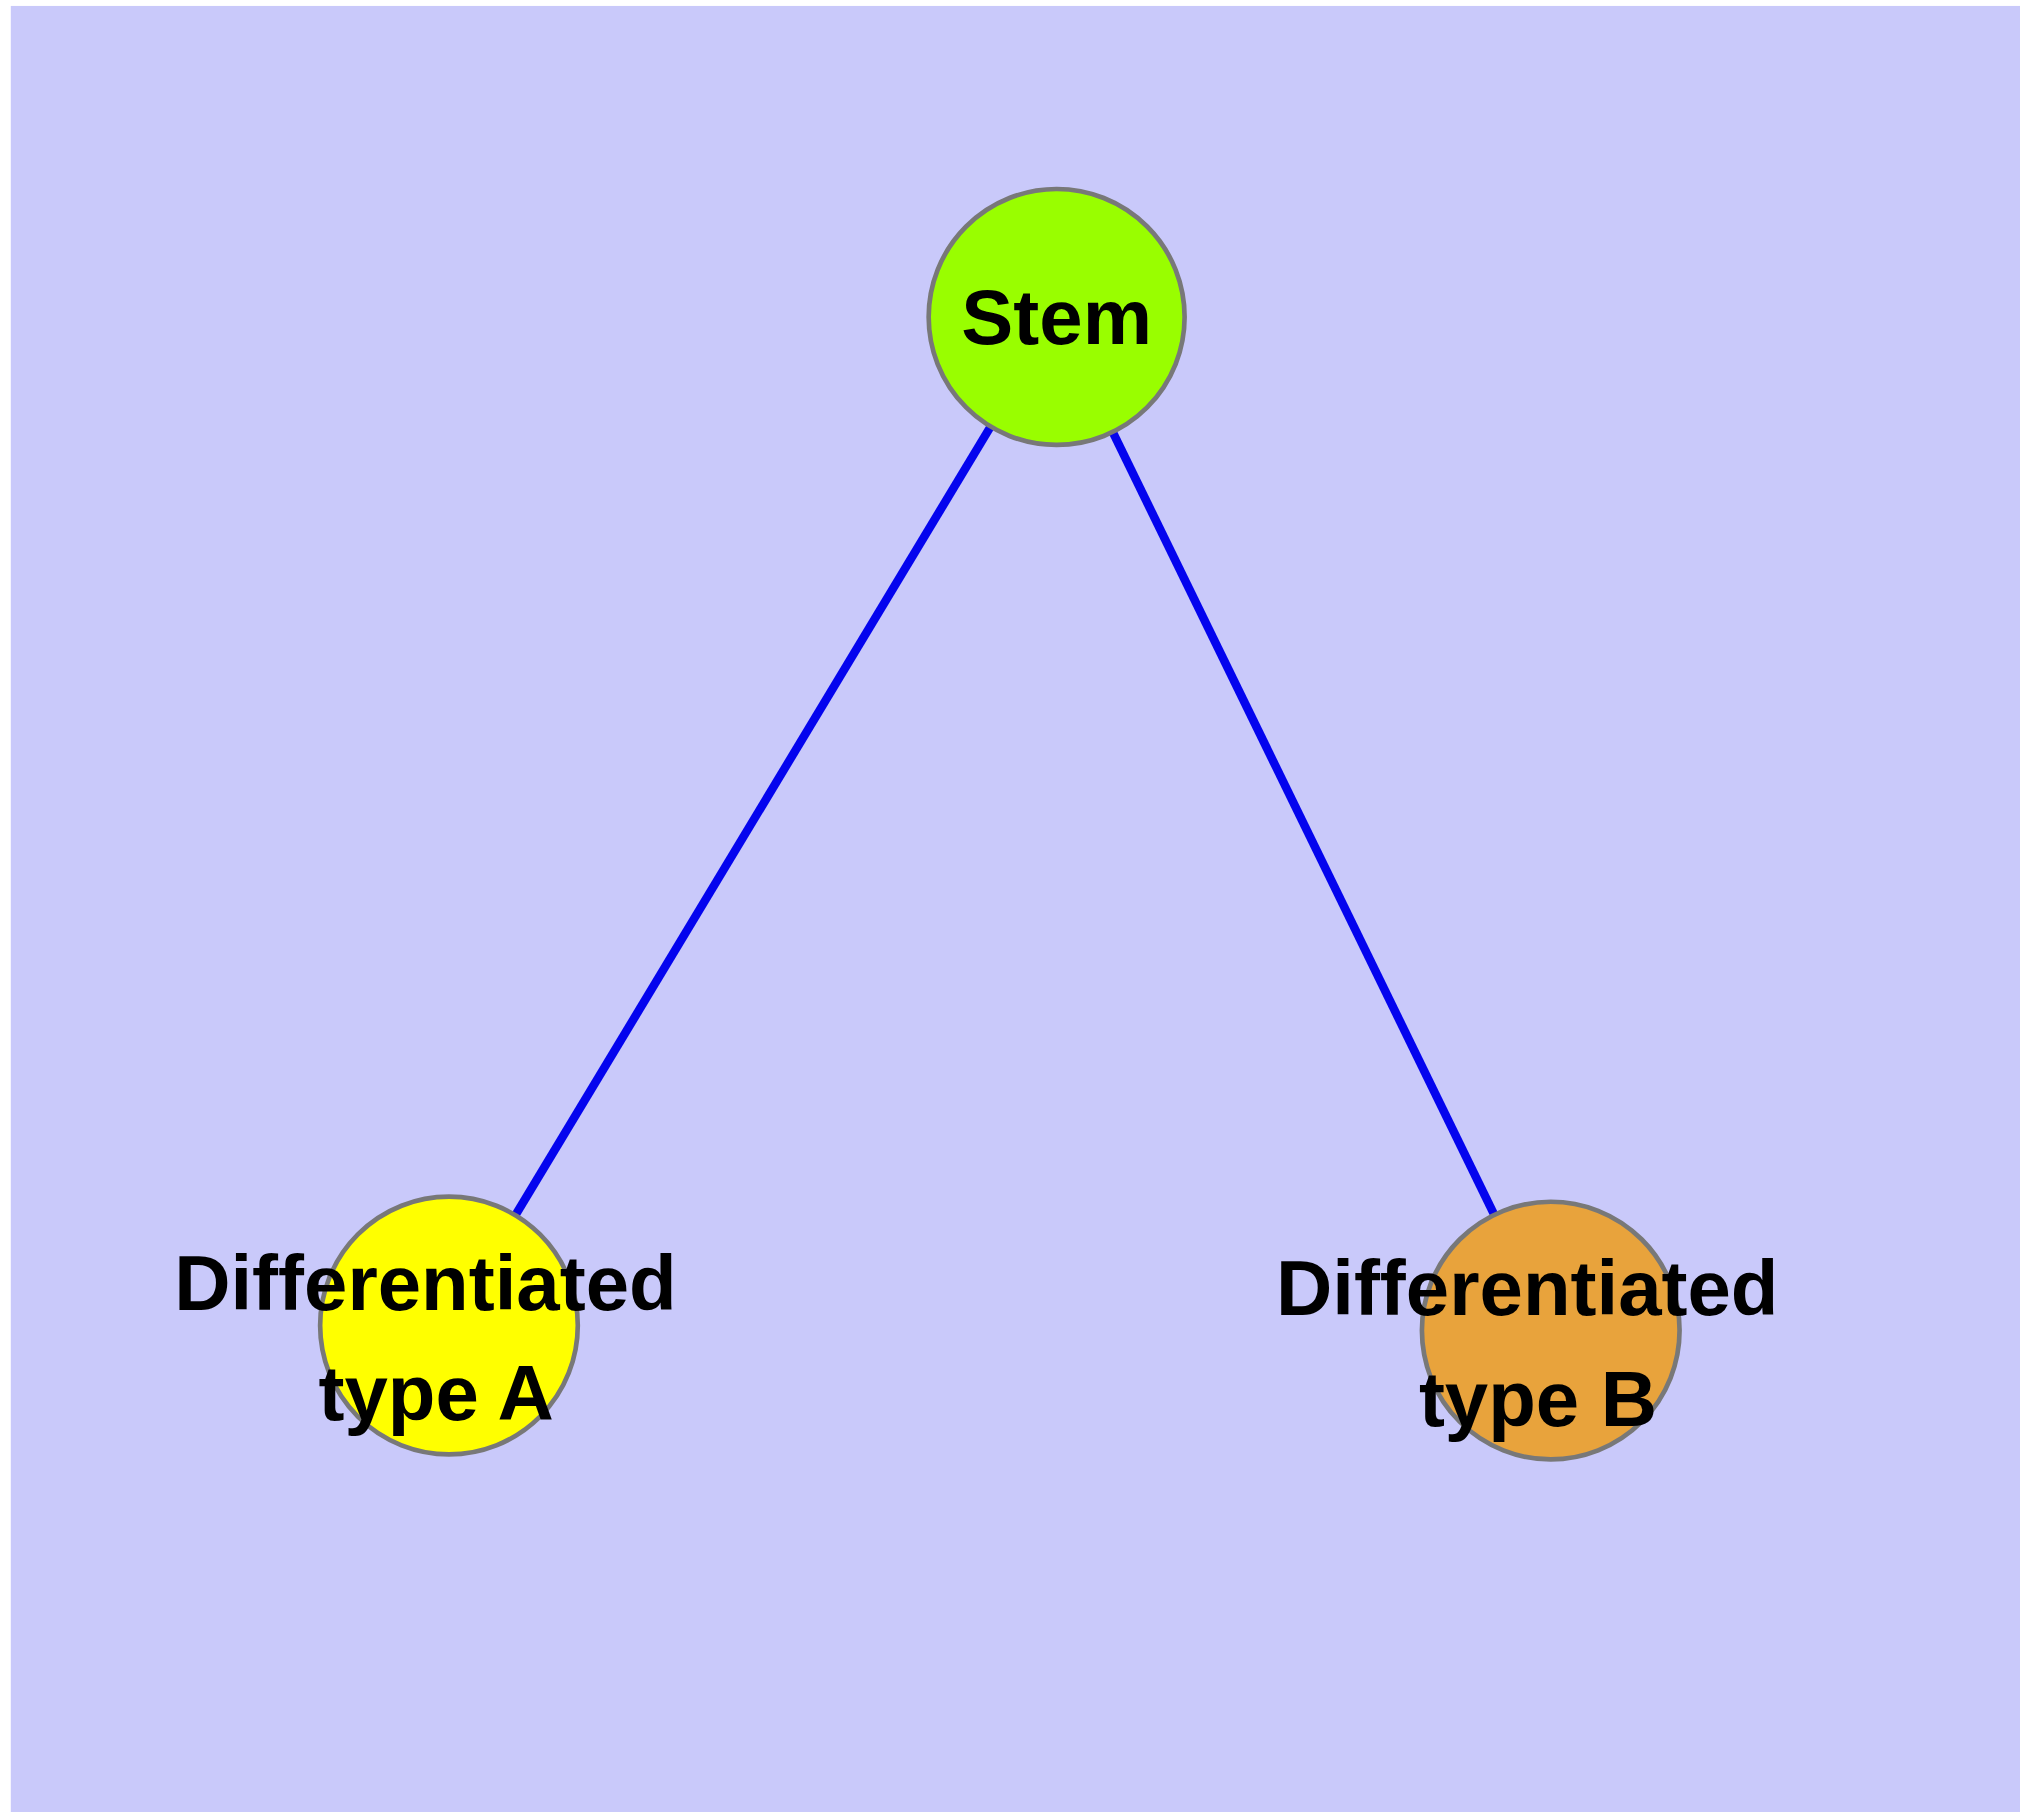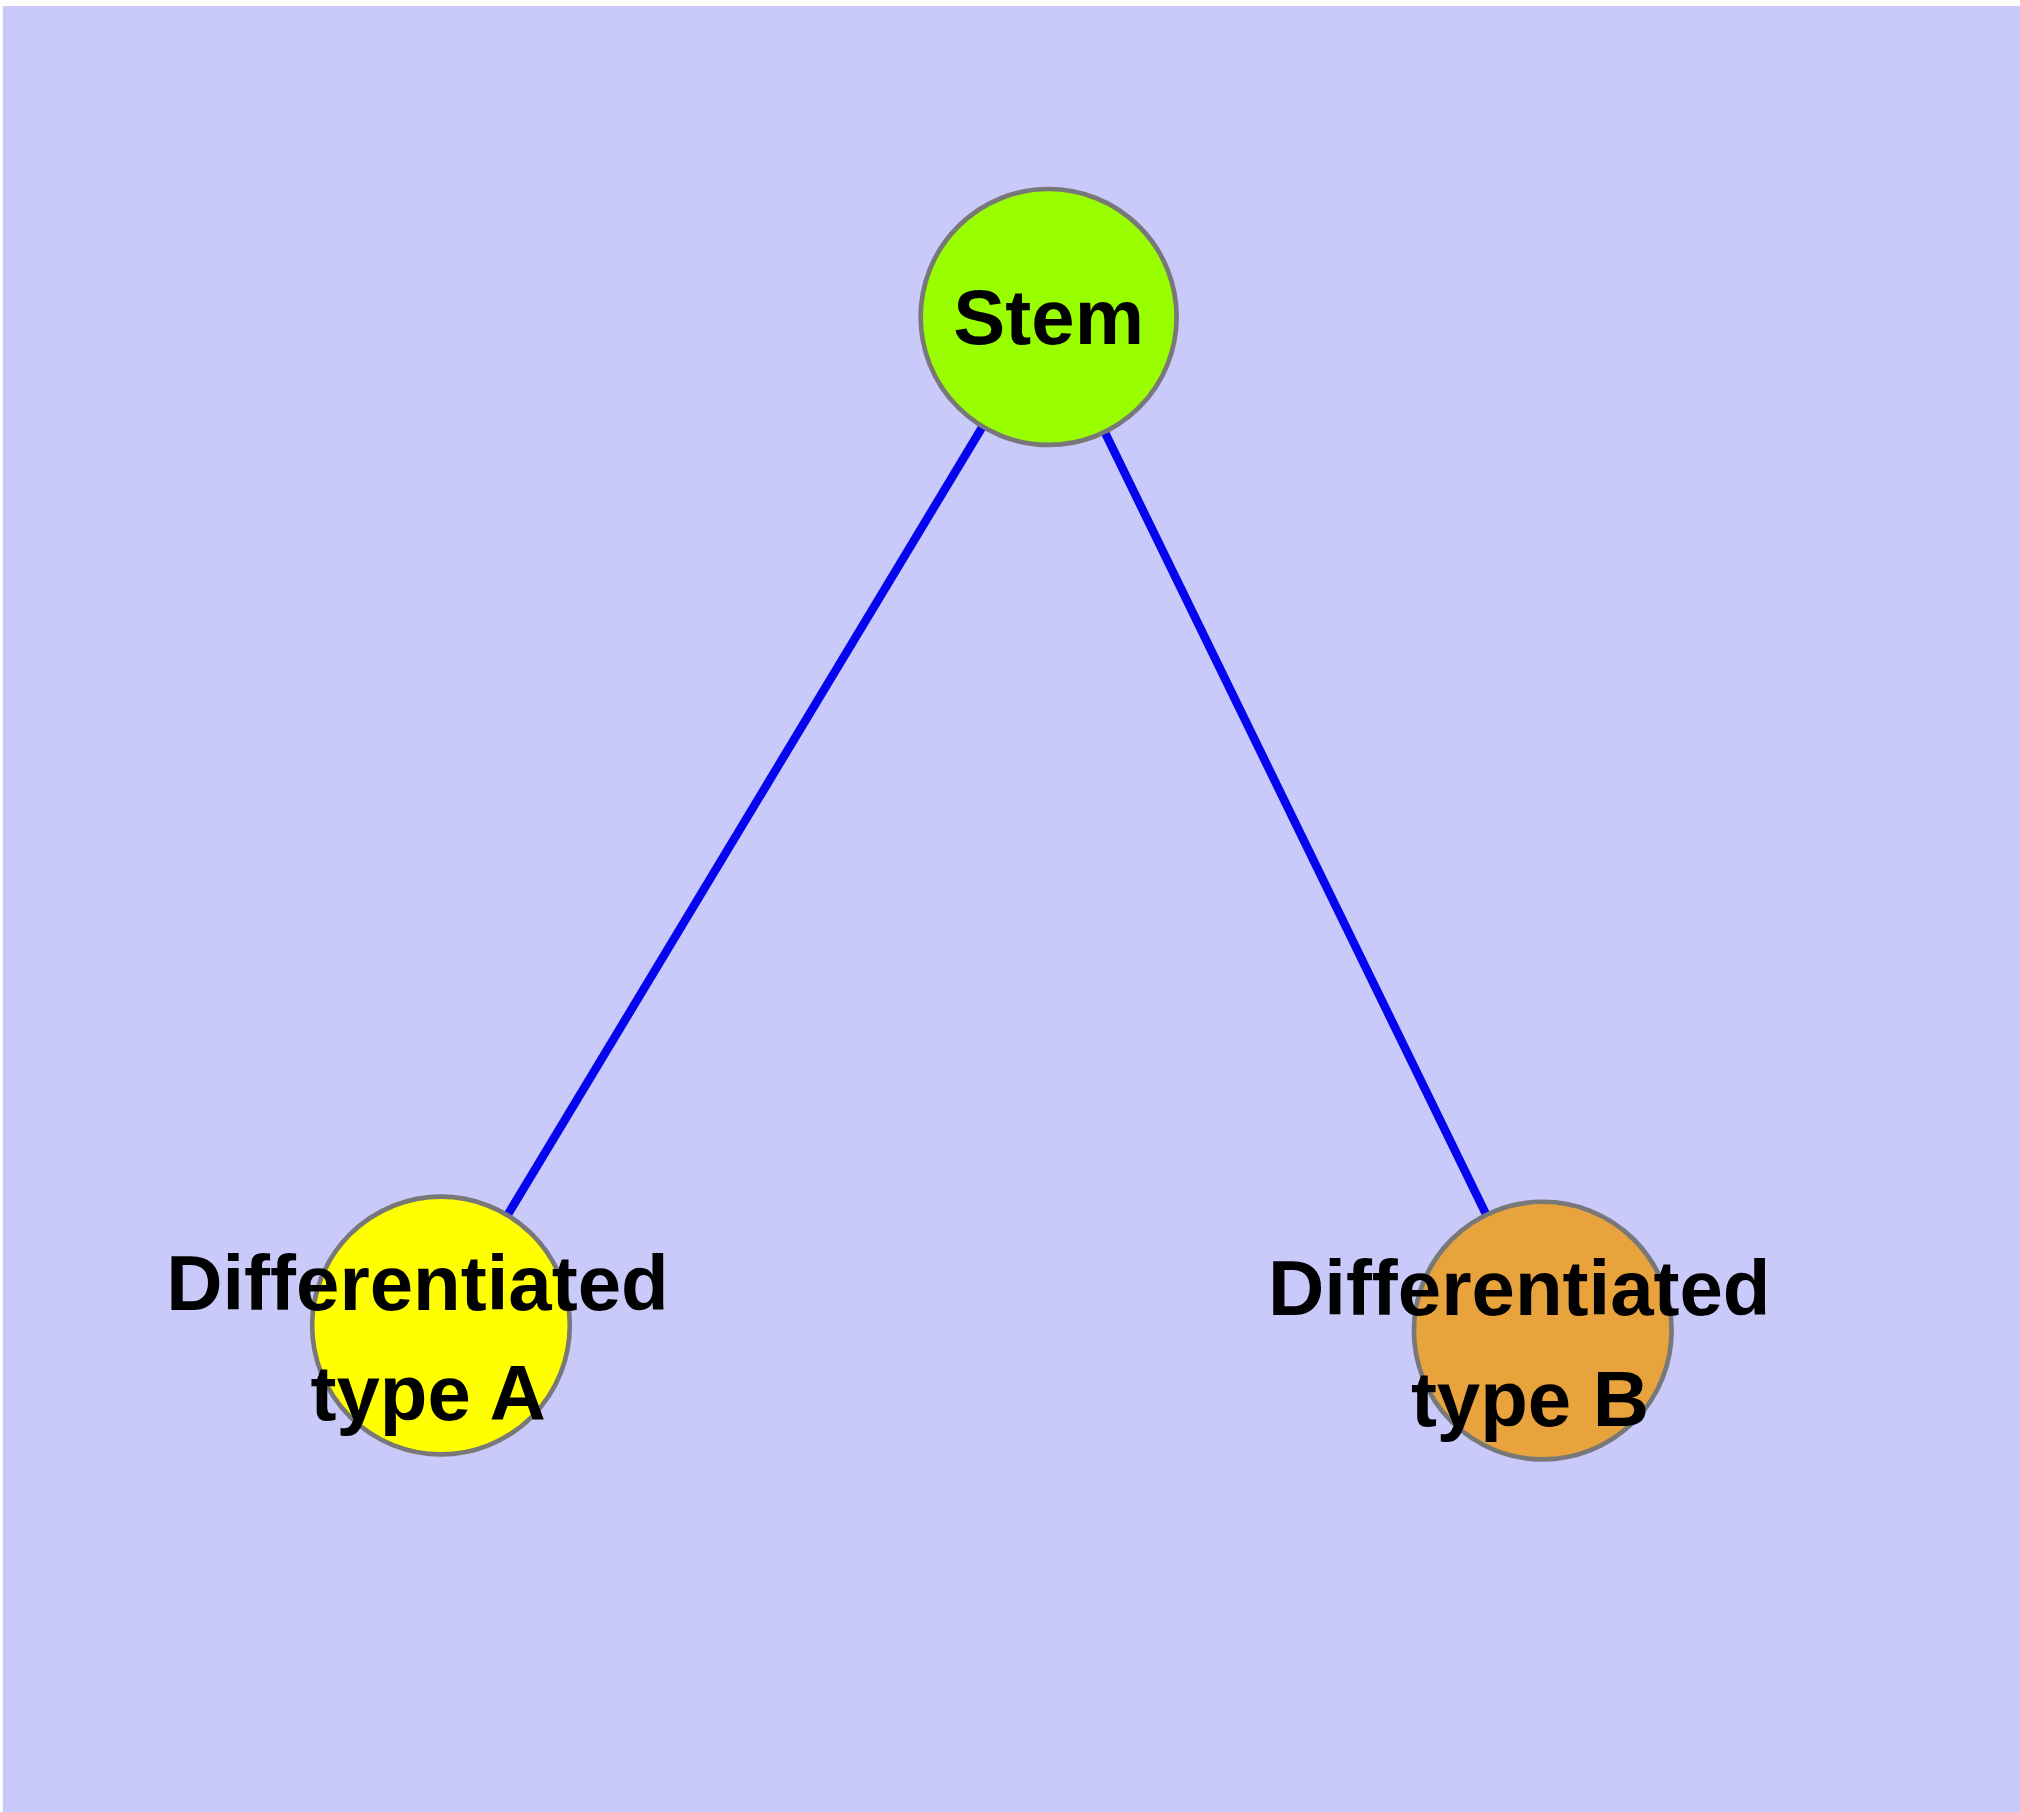--- a/index.html
+++ b/index.html
@@ -6,21 +6,21 @@
     margin: 0;
     padding: 0;
     width: 2021px;
     height: 1812px;
     background: #ffffff;
     overflow: hidden;
     font-family: "Liberation Sans", sans-serif;
   }
   .canvas-wrap {
     position: absolute;
-    top: 0; left: 0;
+    top: 0; left: 8px;
     width: 1630px;
     height: 1812px;
   }
   svg { display: block; }
   .edge {
     stroke-width: 10;
     stroke-linecap: butt;
     fill: none;
   }
   .node-circle {

